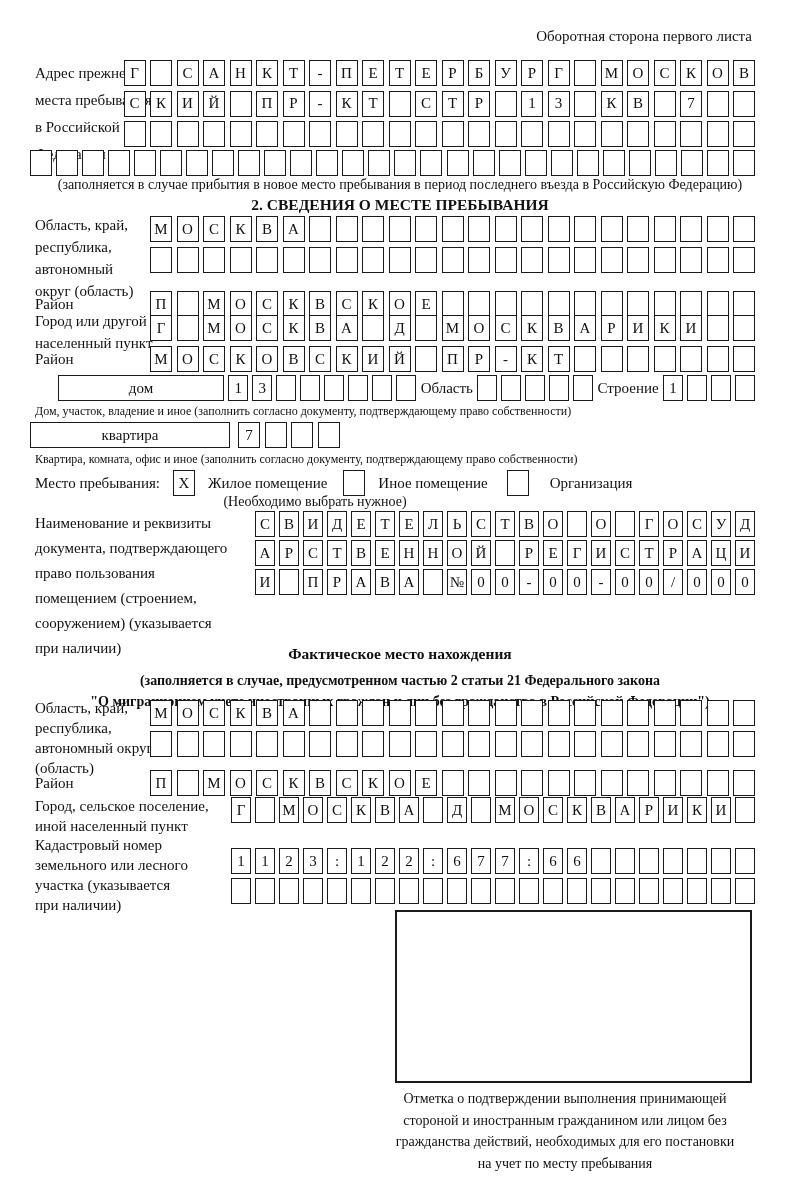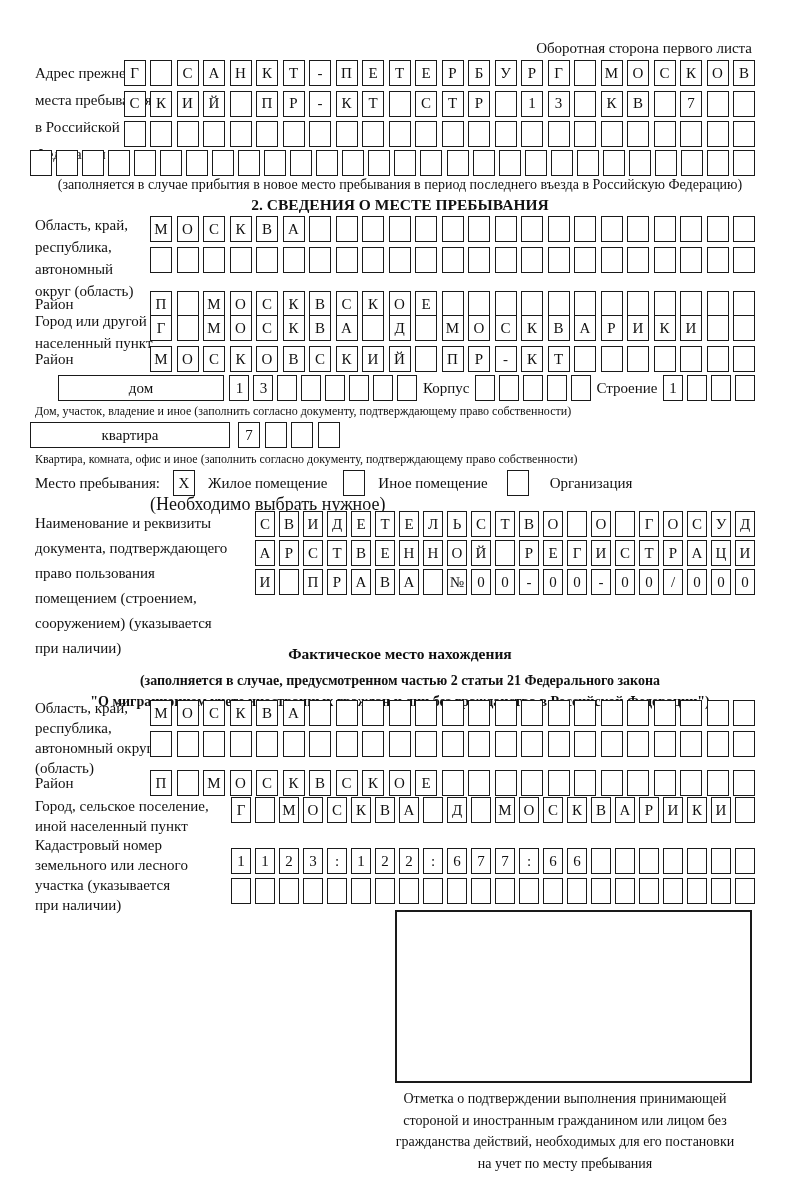--- a/index.html
+++ b/index.html
@@ -37,21 +37,21 @@
   .stamp-caption{position:absolute;left:340px;width:450px;top:1088px;text-align:center;font-size:14px;}
   .stamp-caption div{line-height:21.5px;}
   .note-lines{text-align:center;font-size:14px;}
   .note-lines div{line-height:21px;}
 </style>
 </head>
 <body>
 
 <div class="page">
 
-  <div class="abs" style="top:40px;right:48px;font-size:15px;">Оборотная сторона первого листа</div>
+  <div class="abs" style="top:28px;right:48px;font-size:15px;">Оборотная сторона первого листа</div>
 
   <div class="lbl" style="top:60px;width:120px;">
       <div>Адрес прежнего</div>
       <div>места пребывания</div>
       <div>в Российской</div>
       <div>Федерации</div>
     </div>
   <div class="rows" style="top:60px;gap:4.5px;">
     <div class="cell-row">
         <span class="cell">Г</span>
@@ -326,21 +326,21 @@
     <div class="cell-row sm">
         <span class="cell">1</span>
         <span class="cell">3</span>
         <span class="cell"></span>
         <span class="cell"></span>
         <span class="cell"></span>
         <span class="cell"></span>
         <span class="cell"></span>
         <span class="cell"></span>
       </div>
-    <div style="font-size:15px;">Корпус</div>
+    <div style="font-size:15px;">Область</div>
     <div class="cell-row sm">
         <span class="cell"></span>
         <span class="cell"></span>
         <span class="cell"></span>
         <span class="cell"></span>
         <span class="cell"></span>
       </div>
     <div style="font-size:15px;">Строение</div>
     <div class="cell-row sm">
         <span class="cell">1</span>
@@ -364,21 +364,21 @@
 
   <div class="inline-row" style="top:470px;left:35px;gap:13px;font-size:15px;">
     <span>Место пребывания:</span>
     <span class="cell">X</span>
     <span>Жилое помещение</span>
     <span class="cell" style="margin-left:3px;"> </span>
     <span>Иное помещение</span>
     <span class="cell" style="margin-left:6px;"> </span>
     <span style="margin-left:8px;">Организация</span>
   </div>
-  <div class="abs" style="top:494px;left:150px;width:330px;text-align:left;font-size:18px;">(Необходимо выбрать нужное)</div>
+  <div class="abs" style="top:494px;left:150px;width:330px;text-align:center;font-size:14px;">(Необходимо выбрать нужное)</div>
 
   <div class="lbl lh25" style="top:511px;width:220px;">
       <div>Наименование и реквизиты</div>
       <div>документа, подтверждающего</div>
       <div>право пользования</div>
       <div>помещением (строением,</div>
       <div>сооружением) (указывается</div>
       <div>при наличии)</div>
     </div>
   <div class="rows" style="top:511px;gap:3px;">

